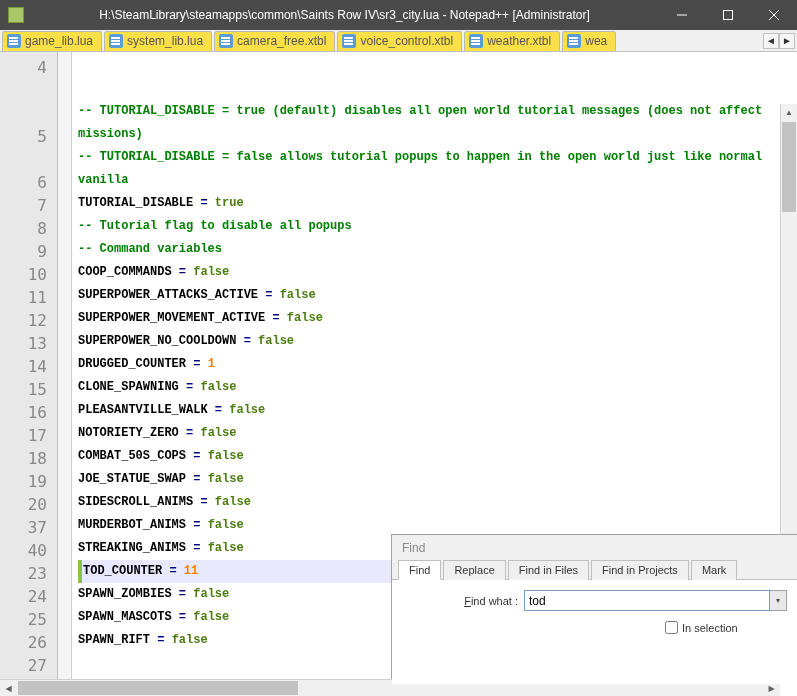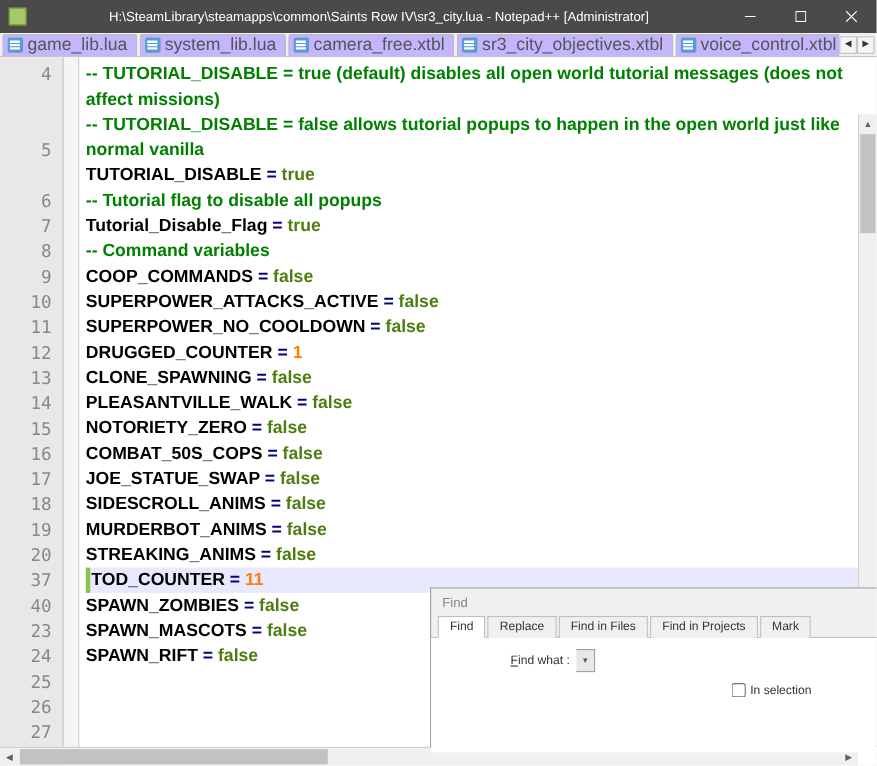--- a/index.html
+++ b/index.html
@@ -43,25 +43,25 @@
     align-items: center;
     padding-left: 2px;
     overflow: hidden;
   }
   .tab {
     display: flex;
     align-items: center;
     height: 20px;
     padding: 0 8px 0 4px;
     margin-right: 2px;
-    background: #c4b5fd;
+    background: #fde047;
     border: 1px solid #b8b8b8;
     border-bottom: none;
     border-radius: 3px 3px 0 0;
-    font-size: 16px;
+    font-size: 12px;
     color: #555;
     white-space: nowrap;
   }
   .tab-icon {
     width: 14px; height: 14px;
     background: #5b9bd5;
     border-radius: 2px;
     margin-right: 4px;
     position: relative;
   }
@@ -109,25 +109,26 @@
     flex-shrink: 0;
   }
   .fold-col {
     width: 14px;
     background: #f5f5f5;
     border-right: 1px solid #d0d0d0;
     flex-shrink: 0;
   }
   .code {
     flex: 1;
-    font-family: Liberation Sans, sans-serif;
-    font-size: 16px;
+    font-family: Liberation Mono, monospace;
+    font-size: 12px;
     padding: 4px 0 0 6px;
     position: relative;
     overflow: hidden;
+    margin-top: 44px;
   }
   .line {
     line-height: 23px;
     white-space: pre;
     position: relative;
   }
   .ln {
     font-family: Consolas, monospace;
     font-size: 16px;
     color: #888;
@@ -299,24 +300,20 @@
         <span class="tab-icon"></span>
         <span>game_lib.lua</span>
       </div>
       <div class="tab">
         <span class="tab-icon"></span>
         <span>system_lib.lua</span>
       </div>
       <div class="tab">
         <span class="tab-icon"></span>
         <span>camera_free.xtbl</span>
-      </div>
-      <div class="tab">
-        <span class="tab-icon"></span>
-        <span>sr3_city_objectives.xtbl</span>
       </div>
       <div class="tab">
         <span class="tab-icon"></span>
         <span>voice_control.xtbl</span>
       </div>
       <div class="tab">
         <span class="tab-icon"></span>
         <span>weather.xtbl</span>
       </div>
       <div class="tab">
@@ -361,25 +358,25 @@
       <div class="ln">27</div>
       <div class="ln">28</div>
     </div>
   <div class="fold-col"></div>
   <div class="code" id="code">
       <div class="line" style="white-space: pre-wrap;"><span class="c-comment c-bold">-- TUTORIAL_DISABLE = true (default) disables all open world tutorial messages (does not affect missions)</span></div>
       <div class="line" style="white-space: pre-wrap;"><span class="c-comment c-bold">-- TUTORIAL_DISABLE = false allows tutorial popups to happen in the open world just like normal vanilla</span></div>
       <div class="line"><span class="c-ident c-bold">TUTORIAL_DISABLE</span><span class="c-op"> = </span><span class="c-kw">true</span></div>
       <div class="line"><span class=""></span></div>
       <div class="line"><span class="c-comment c-bold">-- Tutorial flag to disable all popups</span></div>
-      <div class="line"><span class="c-ident c-bold">Tutorial_Disable_Flag</span><span class="c-op"> = </span><span class="c-kw">true</span></div>
       <div class="line"><span class=""></span></div>
       <div class="line"><span class="c-comment c-bold">-- Command variables</span></div>
       <div class="line"><span class="c-ident c-bold">COOP_COMMANDS</span><span class="c-op"> = </span><span class="c-kw">false</span></div>
       <div class="line"><span class="c-ident c-bold">SUPERPOWER_ATTACKS_ACTIVE</span><span class="c-op"> = </span><span class="c-kw">false</span></div>
+      <div class="line"><span class="c-ident c-bold">SUPERPOWER_MOVEMENT_ACTIVE</span><span class="c-op"> = </span><span class="c-kw">false</span></div>
       <div class="line"><span class="c-ident c-bold">SUPERPOWER_NO_COOLDOWN</span><span class="c-op"> = </span><span class="c-kw">false</span></div>
       <div class="line"><span class="c-ident c-bold">DRUGGED_COUNTER</span><span class="c-op"> = </span><span class="c-num c-bold">1</span></div>
       <div class="line"><span class="c-ident c-bold">CLONE_SPAWNING</span><span class="c-op"> = </span><span class="c-kw">false</span></div>
       <div class="line"><span class="c-ident c-bold">PLEASANTVILLE_WALK</span><span class="c-op"> = </span><span class="c-kw">false</span></div>
       <div class="line"><span class="c-ident c-bold">NOTORIETY_ZERO</span><span class="c-op"> = </span><span class="c-kw">false</span></div>
       <div class="line"><span class="c-ident c-bold">COMBAT_50S_COPS</span><span class="c-op"> = </span><span class="c-kw">false</span></div>
       <div class="line"><span class="c-ident c-bold">JOE_STATUE_SWAP</span><span class="c-op"> = </span><span class="c-kw">false</span></div>
       <div class="line"><span class="c-ident c-bold">SIDESCROLL_ANIMS</span><span class="c-op"> = </span><span class="c-kw">false</span></div>
       <div class="line"><span class="c-ident c-bold">MURDERBOT_ANIMS</span><span class="c-op"> = </span><span class="c-kw">false</span></div>
       <div class="line"><span class="c-ident c-bold">STREAKING_ANIMS</span><span class="c-op"> = </span><span class="c-kw">false</span></div>
@@ -407,20 +404,21 @@
   <div class="find-tabs" id="find-tabs">
       <div class="find-tab active">Find</div>
       <div class="find-tab">Replace</div>
       <div class="find-tab">Find in Files</div>
       <div class="find-tab">Find in Projects</div>
       <div class="find-tab">Mark</div>
     </div>
   <div class="find-body">
     <div class="find-row">
       <label><u>F</u>ind what :</label>
+      <input class="find-input" type="text" value="tod" style="">
       <div class="find-combo-arrow">▾</div>
     </div>
     <div class="find-row" style="justify-content:flex-end;">
       <label class="find-check">
         <input type="checkbox" style="">
         <span>In selection</span>
       </label>
     </div>
   </div>
 </div>

